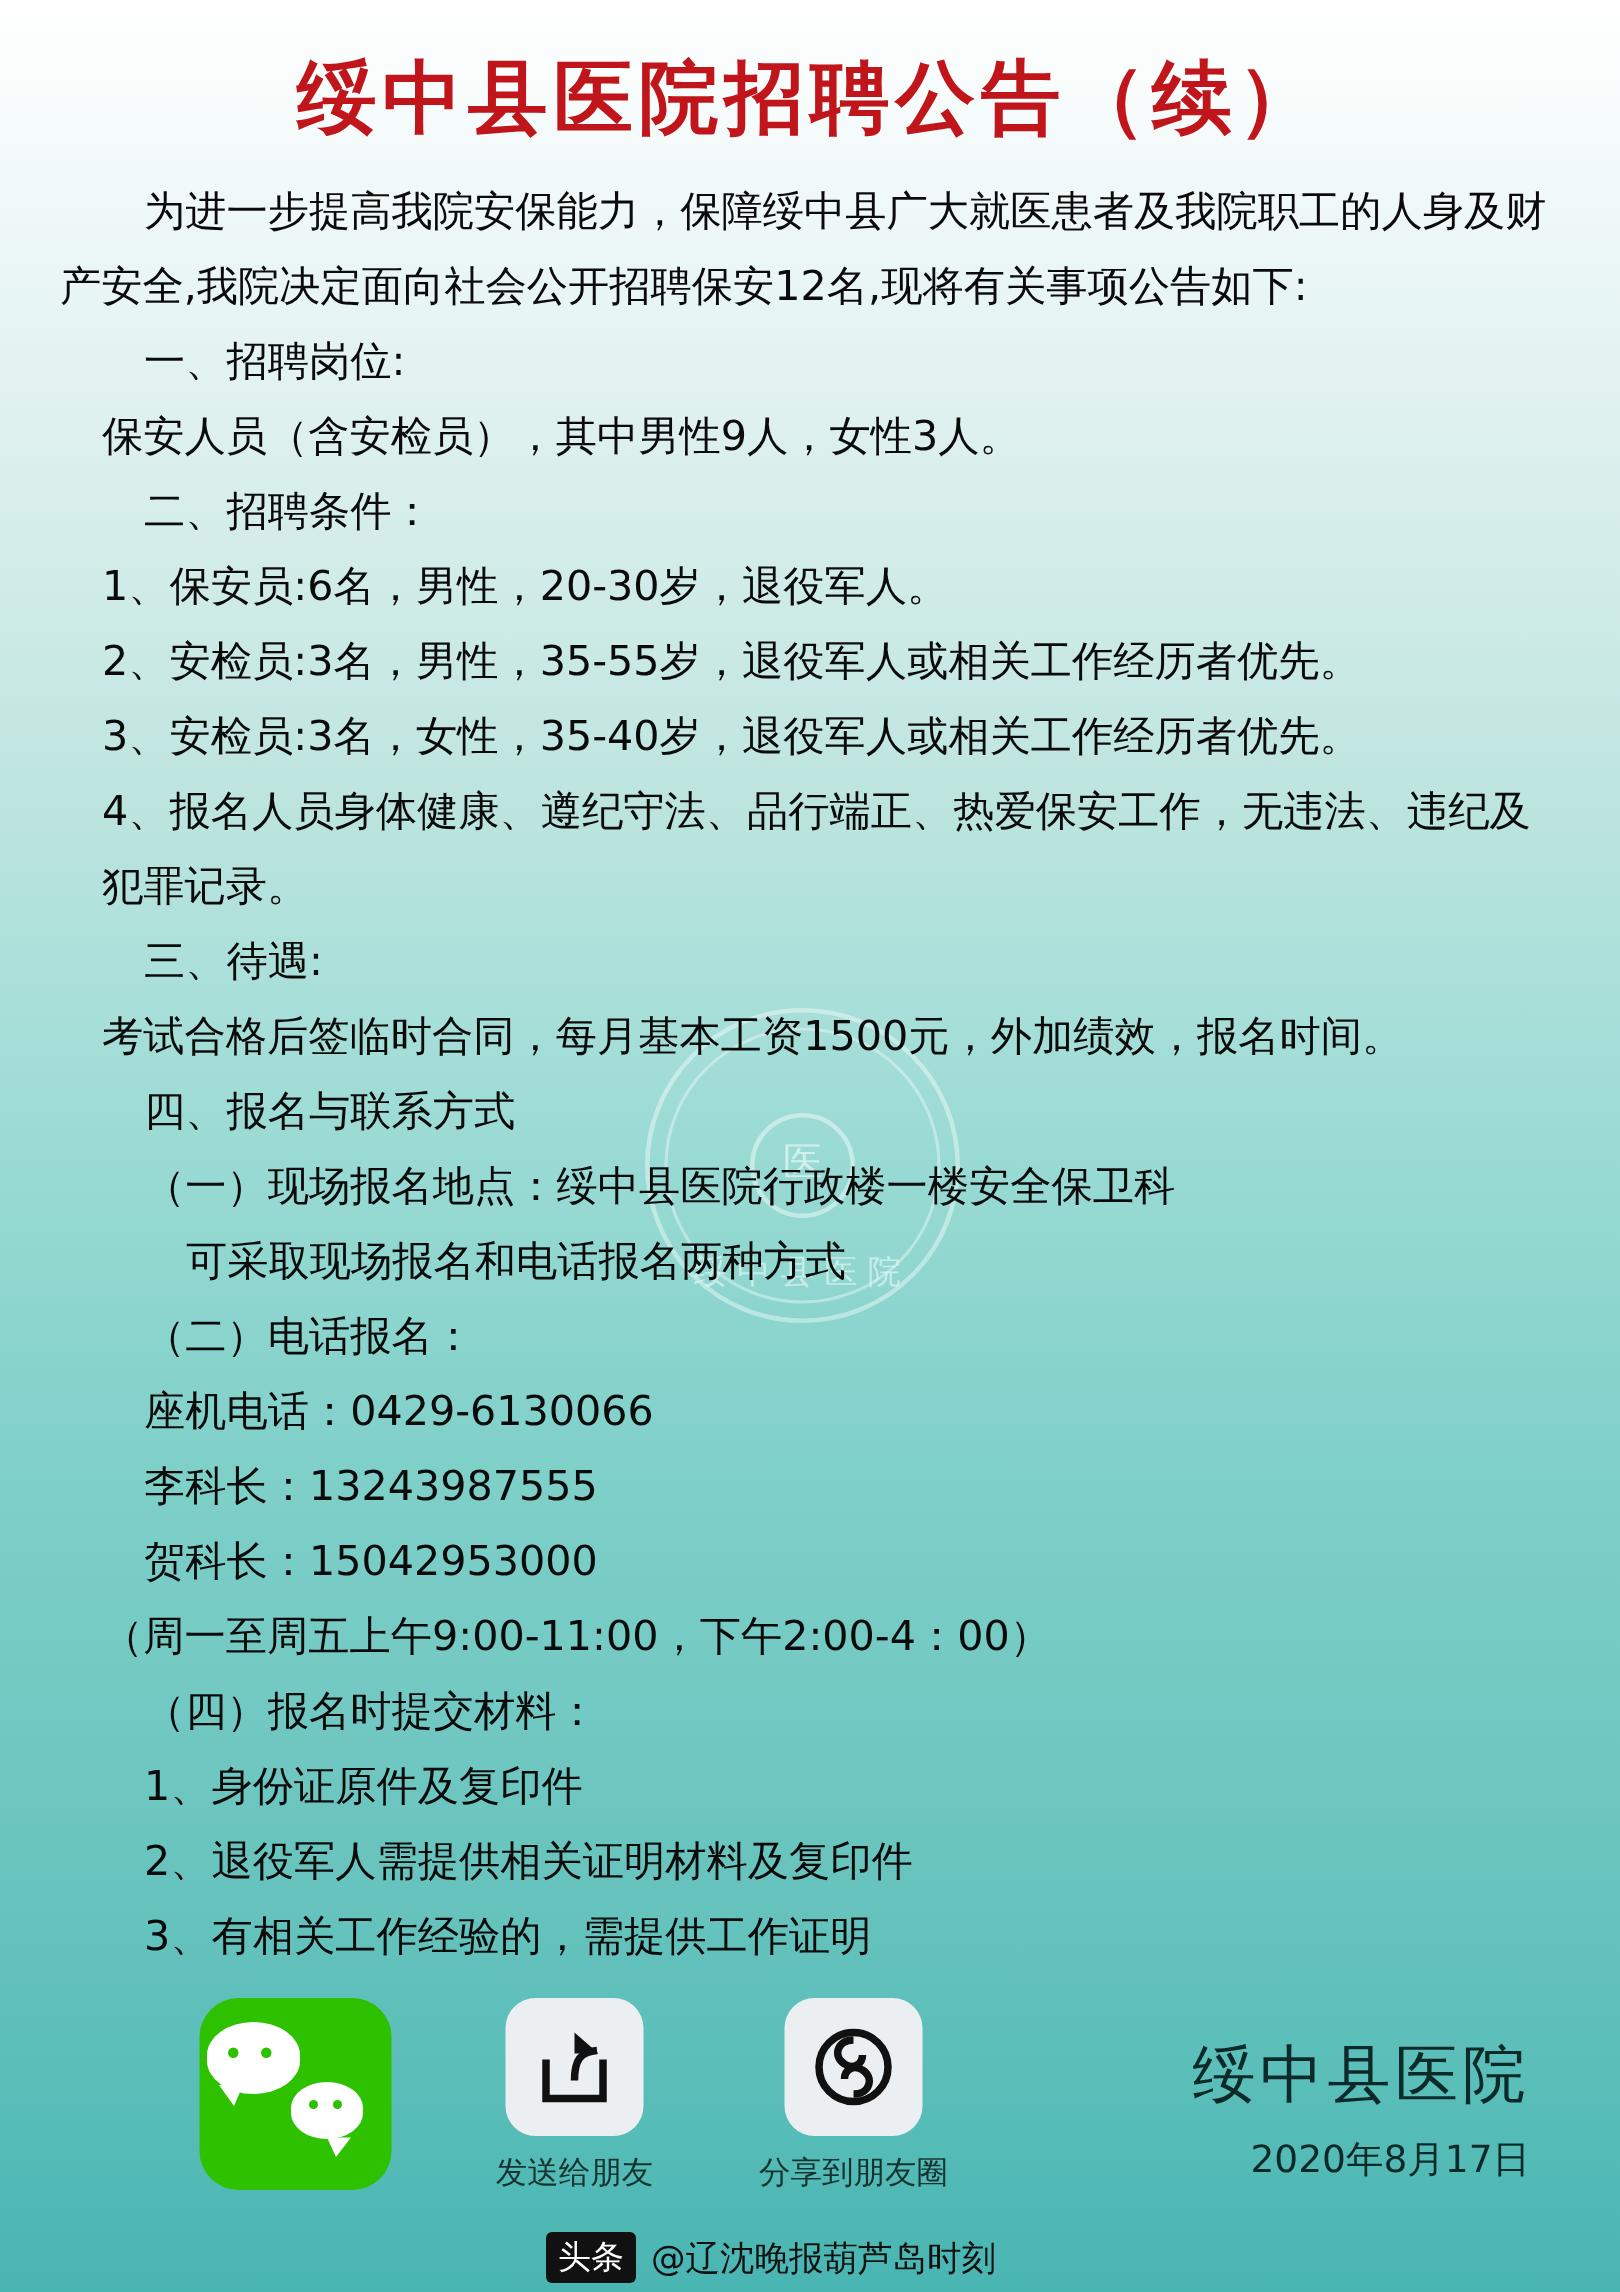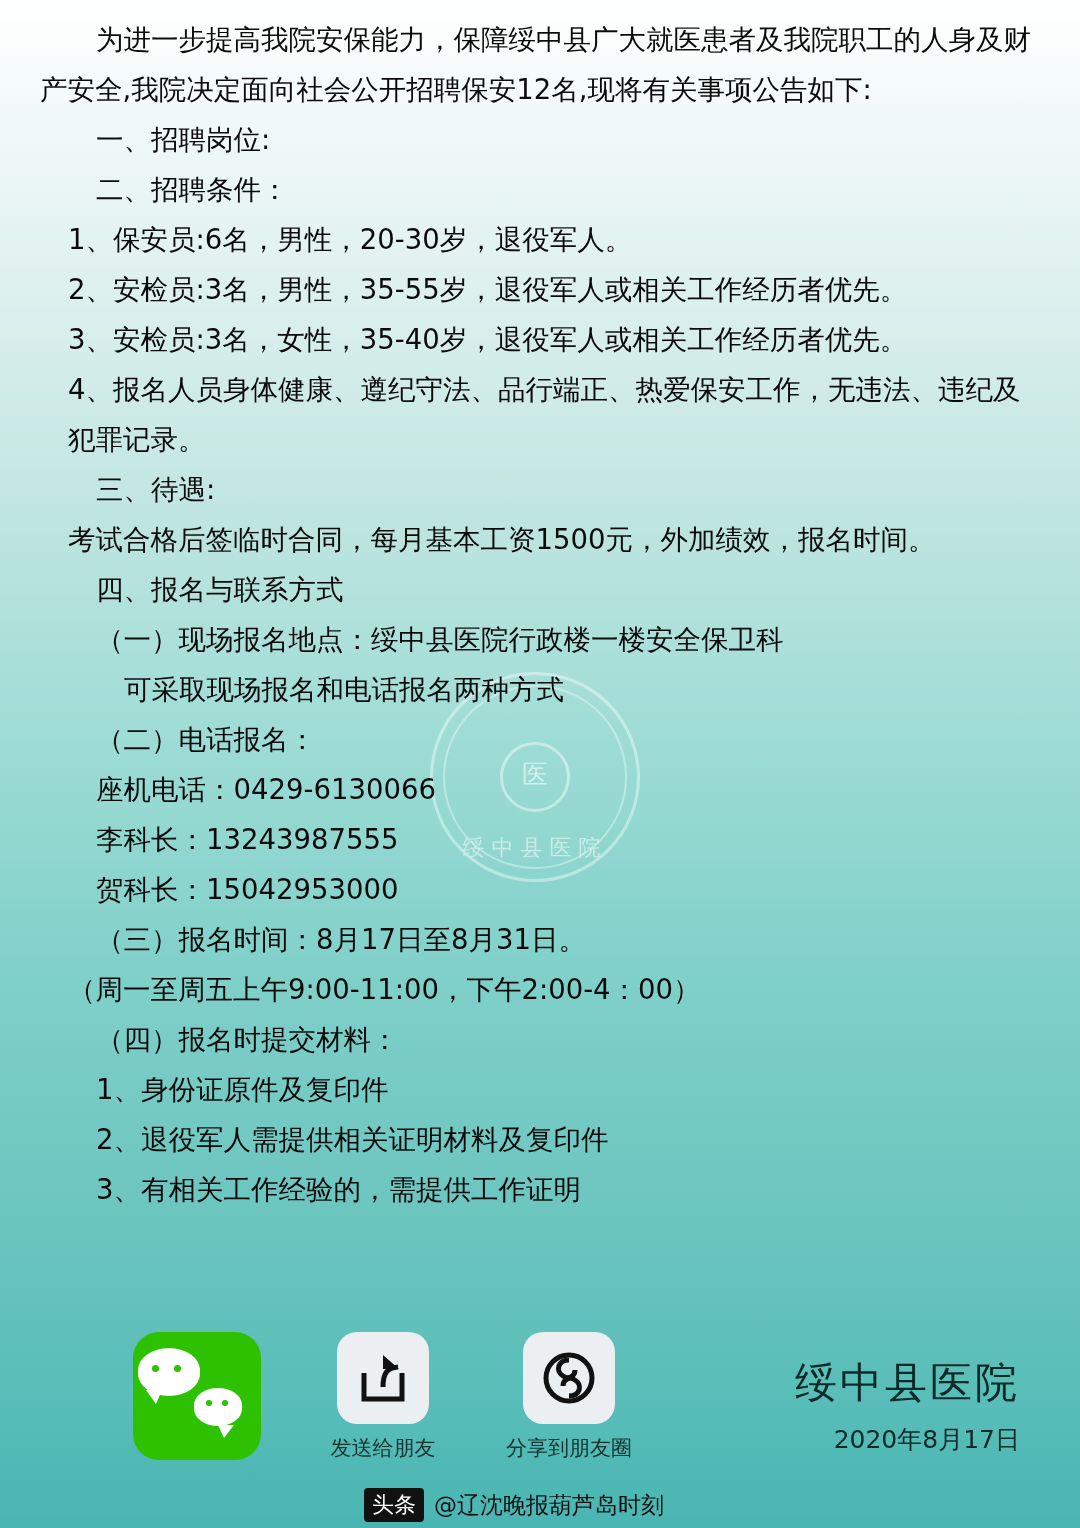--- a/index.html
+++ b/index.html
@@ -247,39 +247,40 @@
 <body>
 
 <div class="poster">
 
   <div class="watermark-seal">
     <div class="inner-ring"></div>
     <div class="seal-core">医</div>
     <div class="seal-bottom-text">绥中县医院</div>
   </div>
 
+  <h1 class="title">绥中县医院招聘公告（续）</h1>
 
   <div class="body-text">
     <p class="p indent2">为进一步提高我院安保能力，保障绥中县广大就医患者及我院职工的人身及财产安全,我院决定面向社会公开招聘保安12名,现将有关事项公告如下:</p>
     <p class="p indent2">一、招聘岗位:</p>
+    <p class="p indent1">保安人员（含安检员），其中男性9人，女性3人。</p>
     <p class="p indent2">二、招聘条件：</p>
     <p class="p indent1">1、保安员:6名，男性，20-30岁，退役军人。</p>
     <p class="p indent1">2、安检员:3名，男性，35-55岁，退役军人或相关工作经历者优先。</p>
     <p class="p indent1">3、安检员:3名，女性，35-40岁，退役军人或相关工作经历者优先。</p>
     <p class="p indent1">4、报名人员身体健康、遵纪守法、品行端正、热爱保安工作，无违法、违纪及犯罪记录。</p>
     <p class="p indent2">三、待遇:</p>
     <p class="p indent1">考试合格后签临时合同，每月基本工资1500元，外加绩效，报名时间。</p>
     <p class="p indent2">四、报名与联系方式</p>
     <p class="p indent-sub">（一）现场报名地点：绥中县医院行政楼一楼安全保卫科</p>
     <p class="p indent-sub2">可采取现场报名和电话报名两种方式</p>
     <p class="p indent-sub">（二）电话报名：</p>
     <p class="p indent-sub">座机电话：0429-6130066</p>
     <p class="p indent-sub">李科长：13243987555</p>
     <p class="p indent-sub">贺科长：15042953000</p>
-    <p class="p indent-sub">（三）报名时间：8月17日至8月31日。</p>
     <p class="p indent1">（周一至周五上午9:00-11:00，下午2:00-4：00）</p>
     <p class="p indent-sub">（四）报名时提交材料：</p>
     <p class="p indent-sub">1、身份证原件及复印件</p>
     <p class="p indent-sub">2、退役军人需提供相关证明材料及复印件</p>
     <p class="p indent-sub">3、有相关工作经验的，需提供工作证明</p>
   </div>
 
   <div class="footer">
 
     <div class="share-row">

